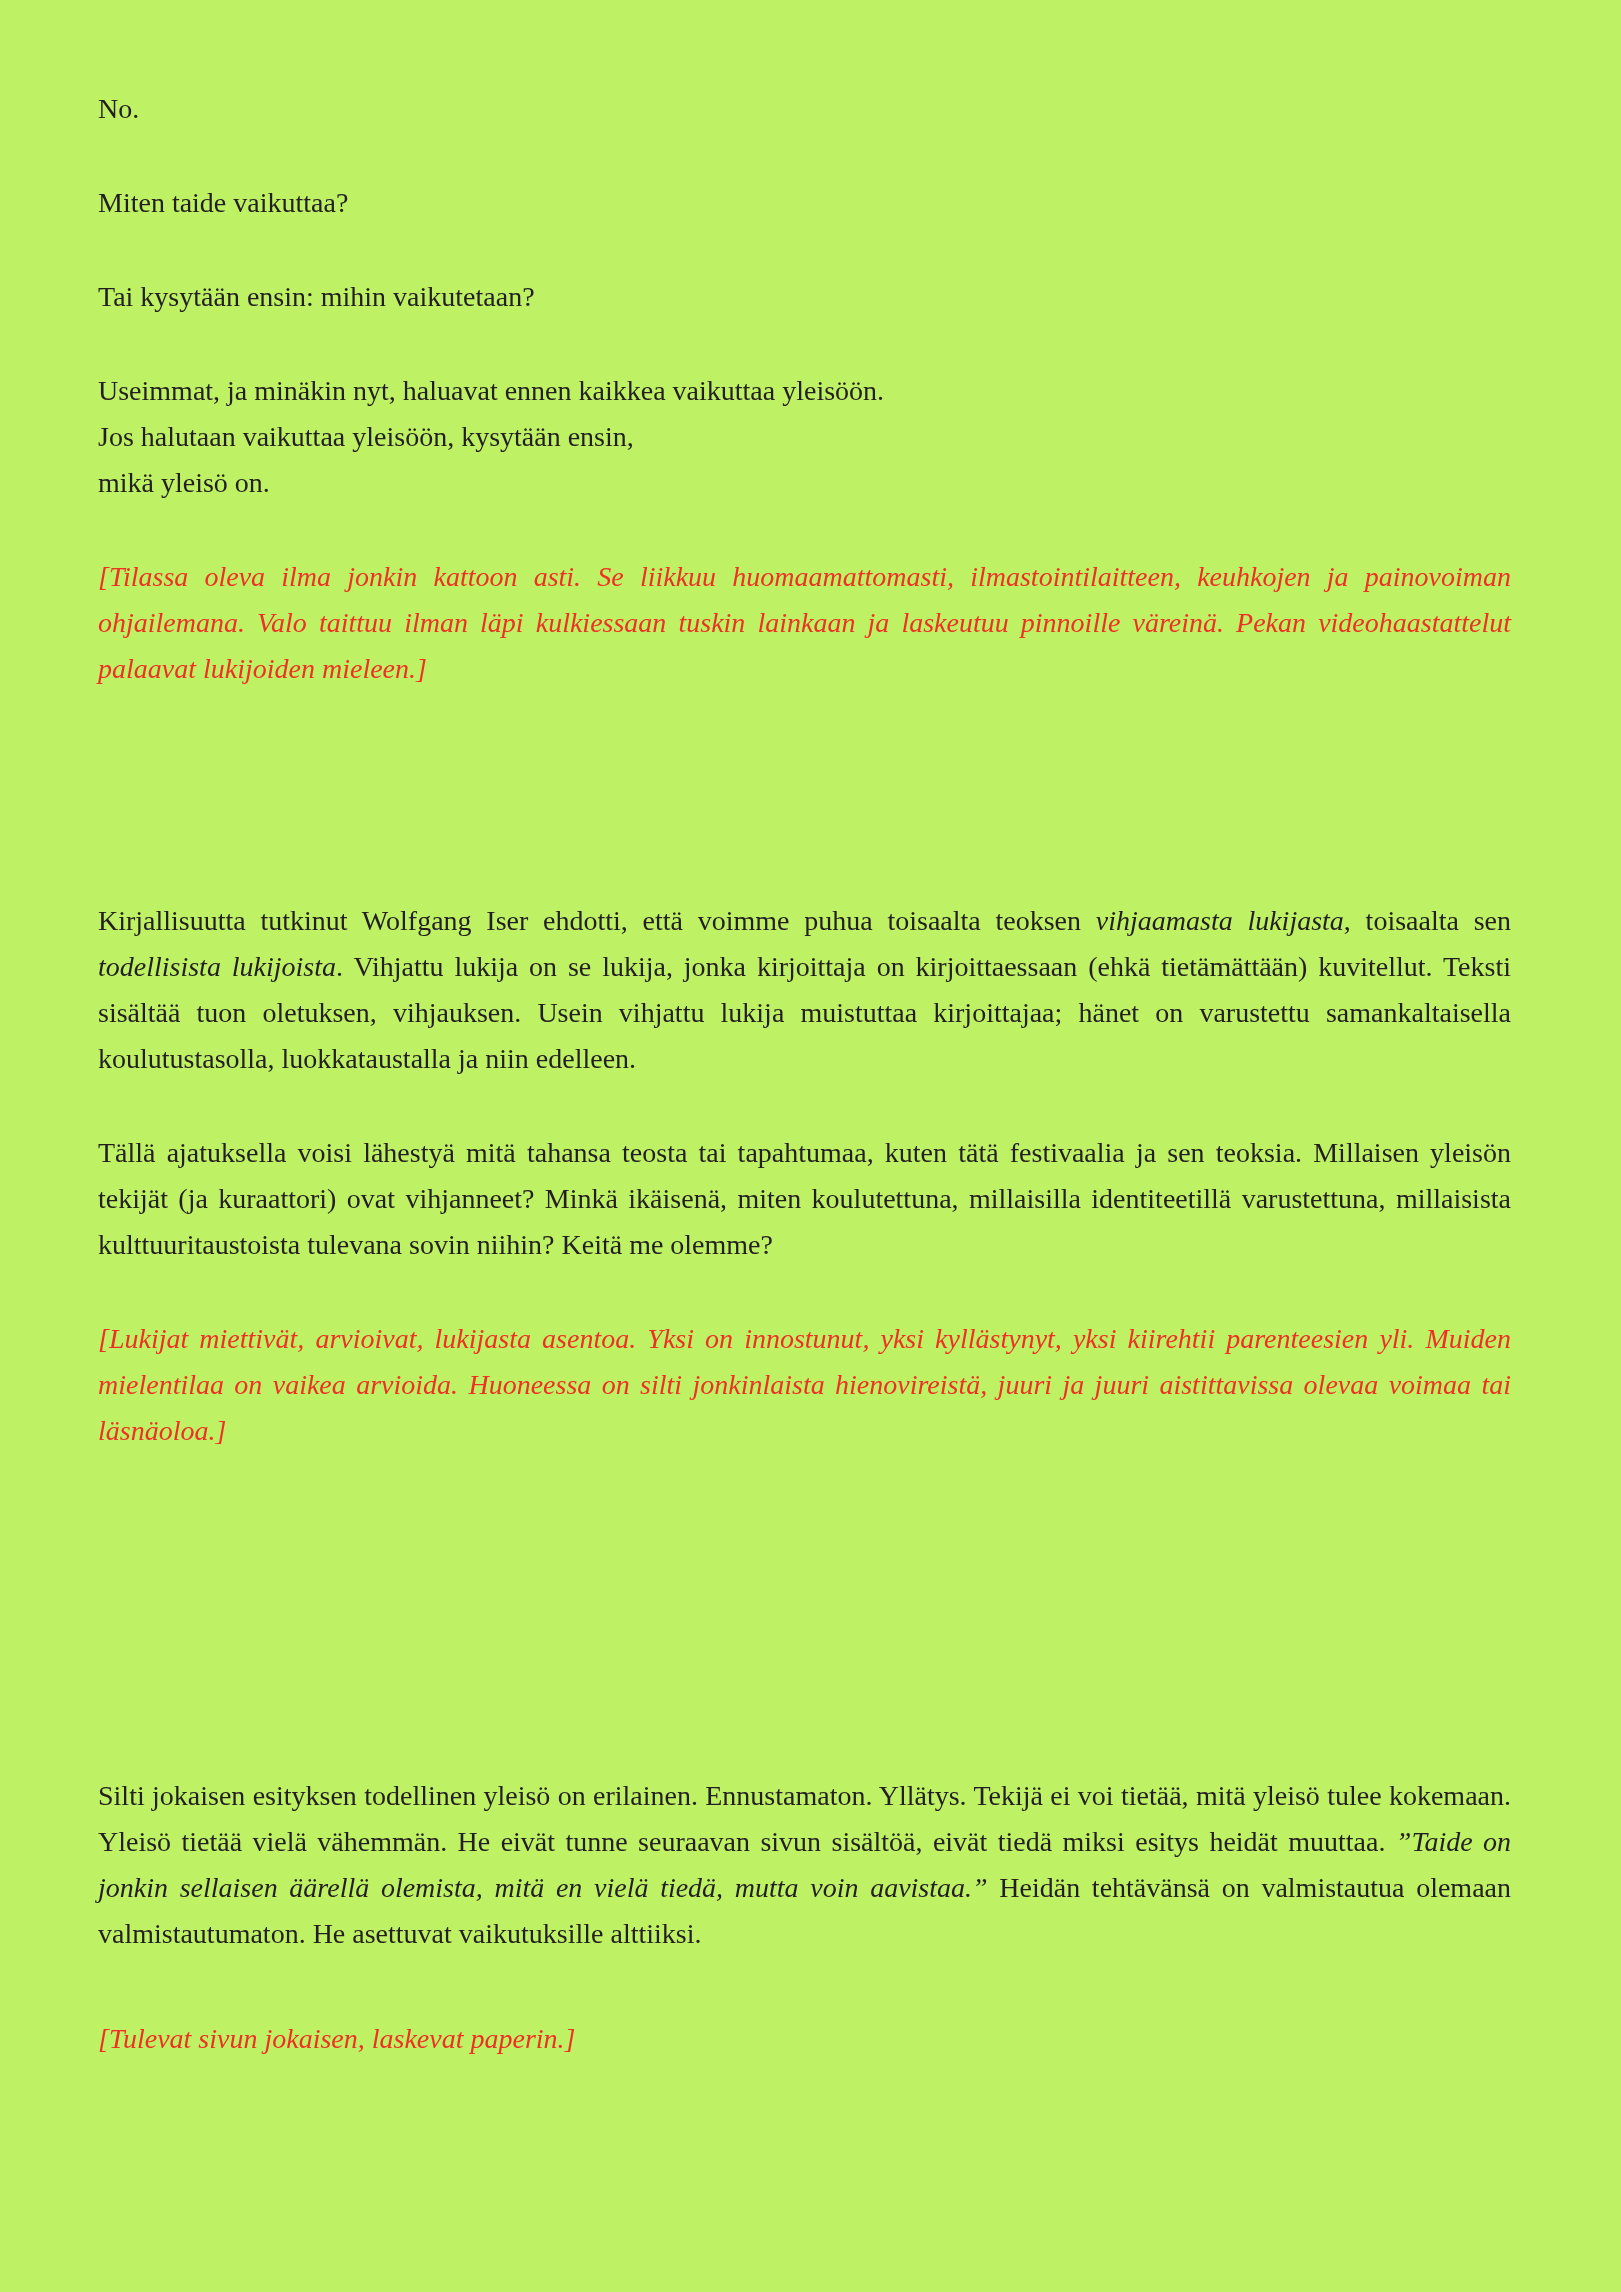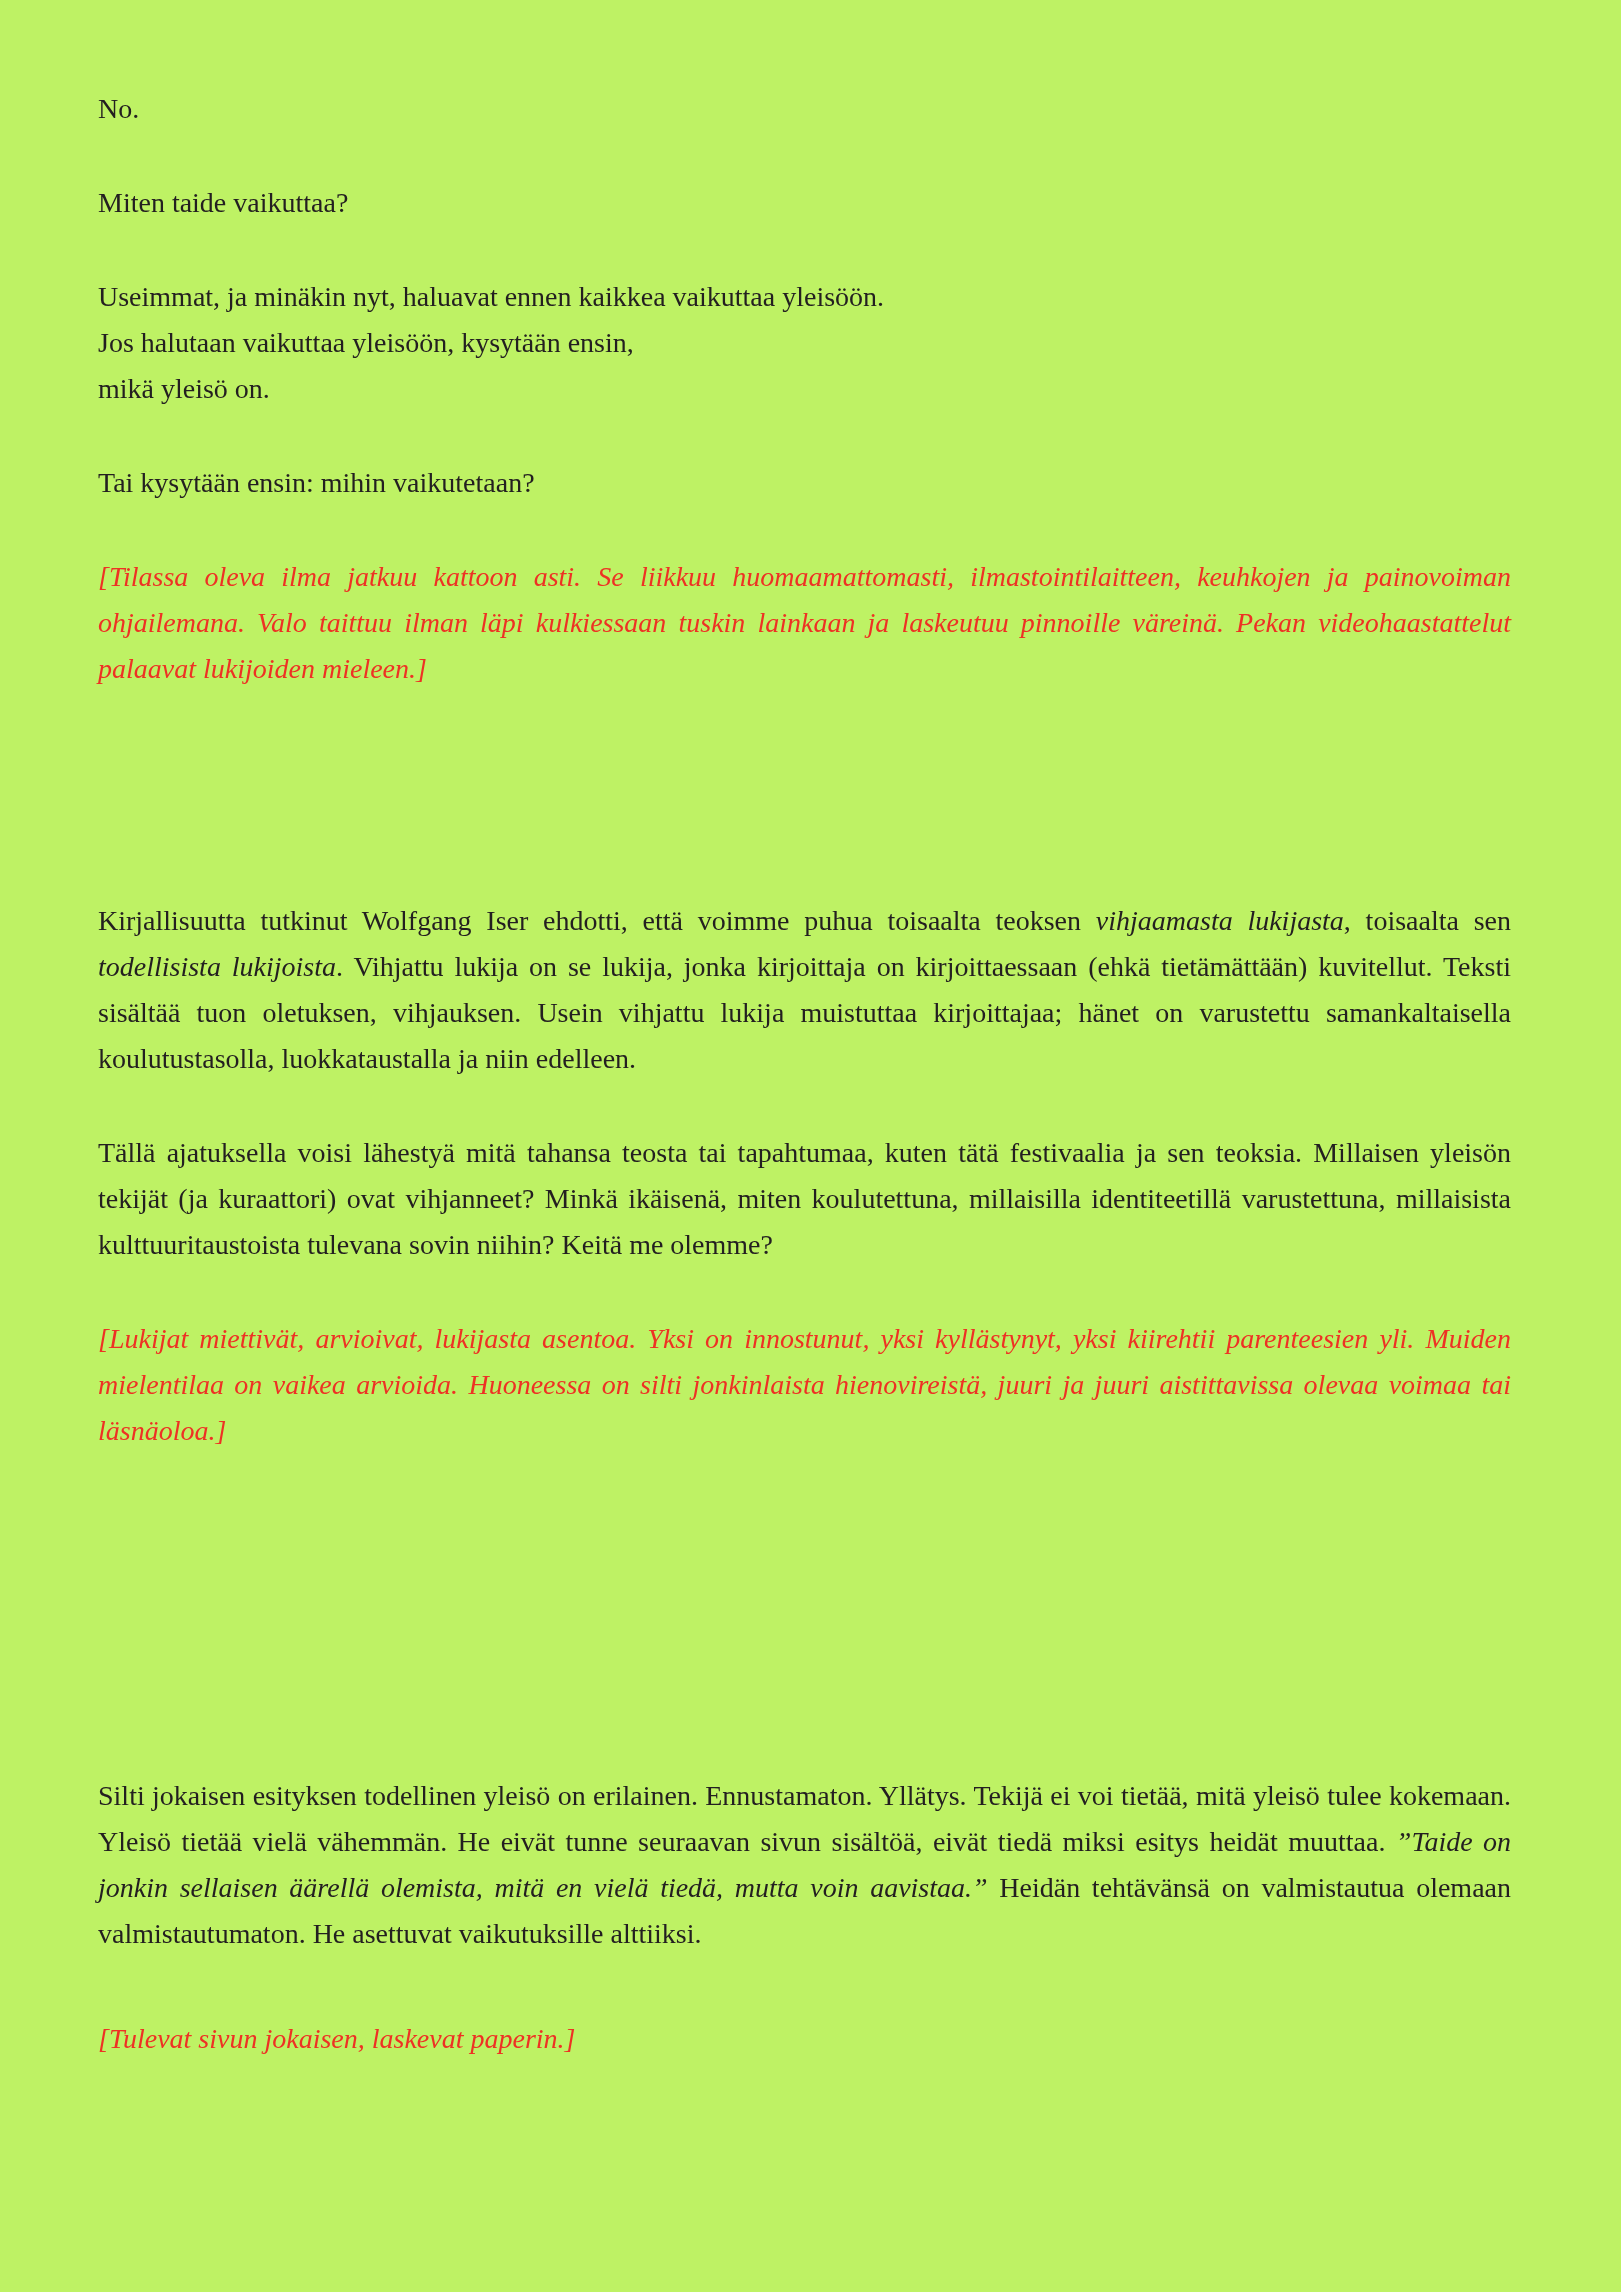--- a/index.html
+++ b/index.html
@@ -36,29 +36,29 @@
 </style>
 </head>
 <body>
 
 <div class="page">
 
   <p class="para">No.</p>
 
   <p class="para">Miten taide vaikuttaa?</p>
 
+  <p class="para">Tai kysytään ensin: mihin vaikutetaan?</p>
+
   <p class="para">
       <span class="line">Useimmat, ja minäkin nyt, haluavat ennen kaikkea vaikuttaa yleisöön.</span>
       <span class="line">Jos halutaan vaikuttaa yleisöön, kysytään ensin,</span>
       <span class="line">mikä yleisö on.</span>
     </p>
 
-  <p class="para">Tai kysytään ensin: mihin vaikutetaan?</p>
-
-  <p class="para stage justify stage-1">[Tilassa oleva ilma jatkuu kattoon asti. Se liikkuu huomaamattomasti, ilmastointilaitteen, keuhkojen ja painovoiman ohjailemana. Valo taittuu ilman läpi kulkiessaan tuskin lainkaan ja laskeutuu pinnoille väreinä. Pekan videohaastattelut palaavat lukijoiden mieleen.]</p>
+  <p class="para stage justify stage-1">[Tilassa oleva ilma jonkin kattoon asti. Se liikkuu huomaamattomasti, ilmastointilaitteen, keuhkojen ja painovoiman ohjailemana. Valo taittuu ilman läpi kulkiessaan tuskin lainkaan ja laskeutuu pinnoille väreinä. Pekan videohaastattelut palaavat lukijoiden mieleen.]</p>
 
   <p class="para justify"><span>Kirjallisuutta tutkinut Wolfgang Iser ehdotti, että voimme puhua toisaalta teoksen </span><em>vihjaamasta lukijasta</em><span>, toisaalta sen </span><em>todellisista lukijoista</em><span>. Vihjattu lukija on se lukija, jonka kirjoittaja on kirjoittaessaan (ehkä tietämättään) kuvitellut. Teksti sisältää tuon oletuksen, vihjauksen. Usein vihjattu lukija muistuttaa kirjoittajaa; hänet on varustettu samankaltaisella koulutustasolla, luokkataustalla ja niin edelleen.</span></p>
 
   <p class="para justify">Tällä ajatuksella voisi lähestyä mitä tahansa teosta tai tapahtumaa, kuten tätä festivaalia ja sen teoksia. Millaisen yleisön tekijät (ja kuraattori) ovat vihjanneet? Minkä ikäisenä, miten koulutettuna, millaisilla identiteetillä varustettuna, millaisista kulttuuritaustoista tulevana sovin niihin? Keitä me olemme?</p>
 
   <p class="para stage justify stage-2">[Lukijat miettivät, arvioivat, lukijasta asentoa. Yksi on innostunut, yksi kyllästynyt, yksi kiirehtii parenteesien yli. Muiden mielentilaa on vaikea arvioida. Huoneessa on silti jonkinlaista hienovireistä, juuri ja juuri aistittavissa olevaa voimaa tai läsnäoloa.]</p>
 
   <p class="para justify pre-stage-end"><span>Silti jokaisen esityksen todellinen yleisö on erilainen. Ennustamaton. Yllätys. Tekijä ei voi tietää, mitä yleisö tulee kokemaan. Yleisö tietää vielä vähemmän. He eivät tunne seuraavan sivun sisältöä, eivät tiedä miksi esitys heidät muuttaa. </span><em>”Taide on jonkin sellaisen äärellä olemista, mitä en vielä tiedä, mutta voin aavistaa.”</em><span> Heidän tehtävänsä on valmistautua olemaan valmistautumaton. He asettuvat vaikutuksille alttiiksi.</span></p>
 
   <p class="para stage">[Tulevat sivun jokaisen, laskevat paperin.]</p>

